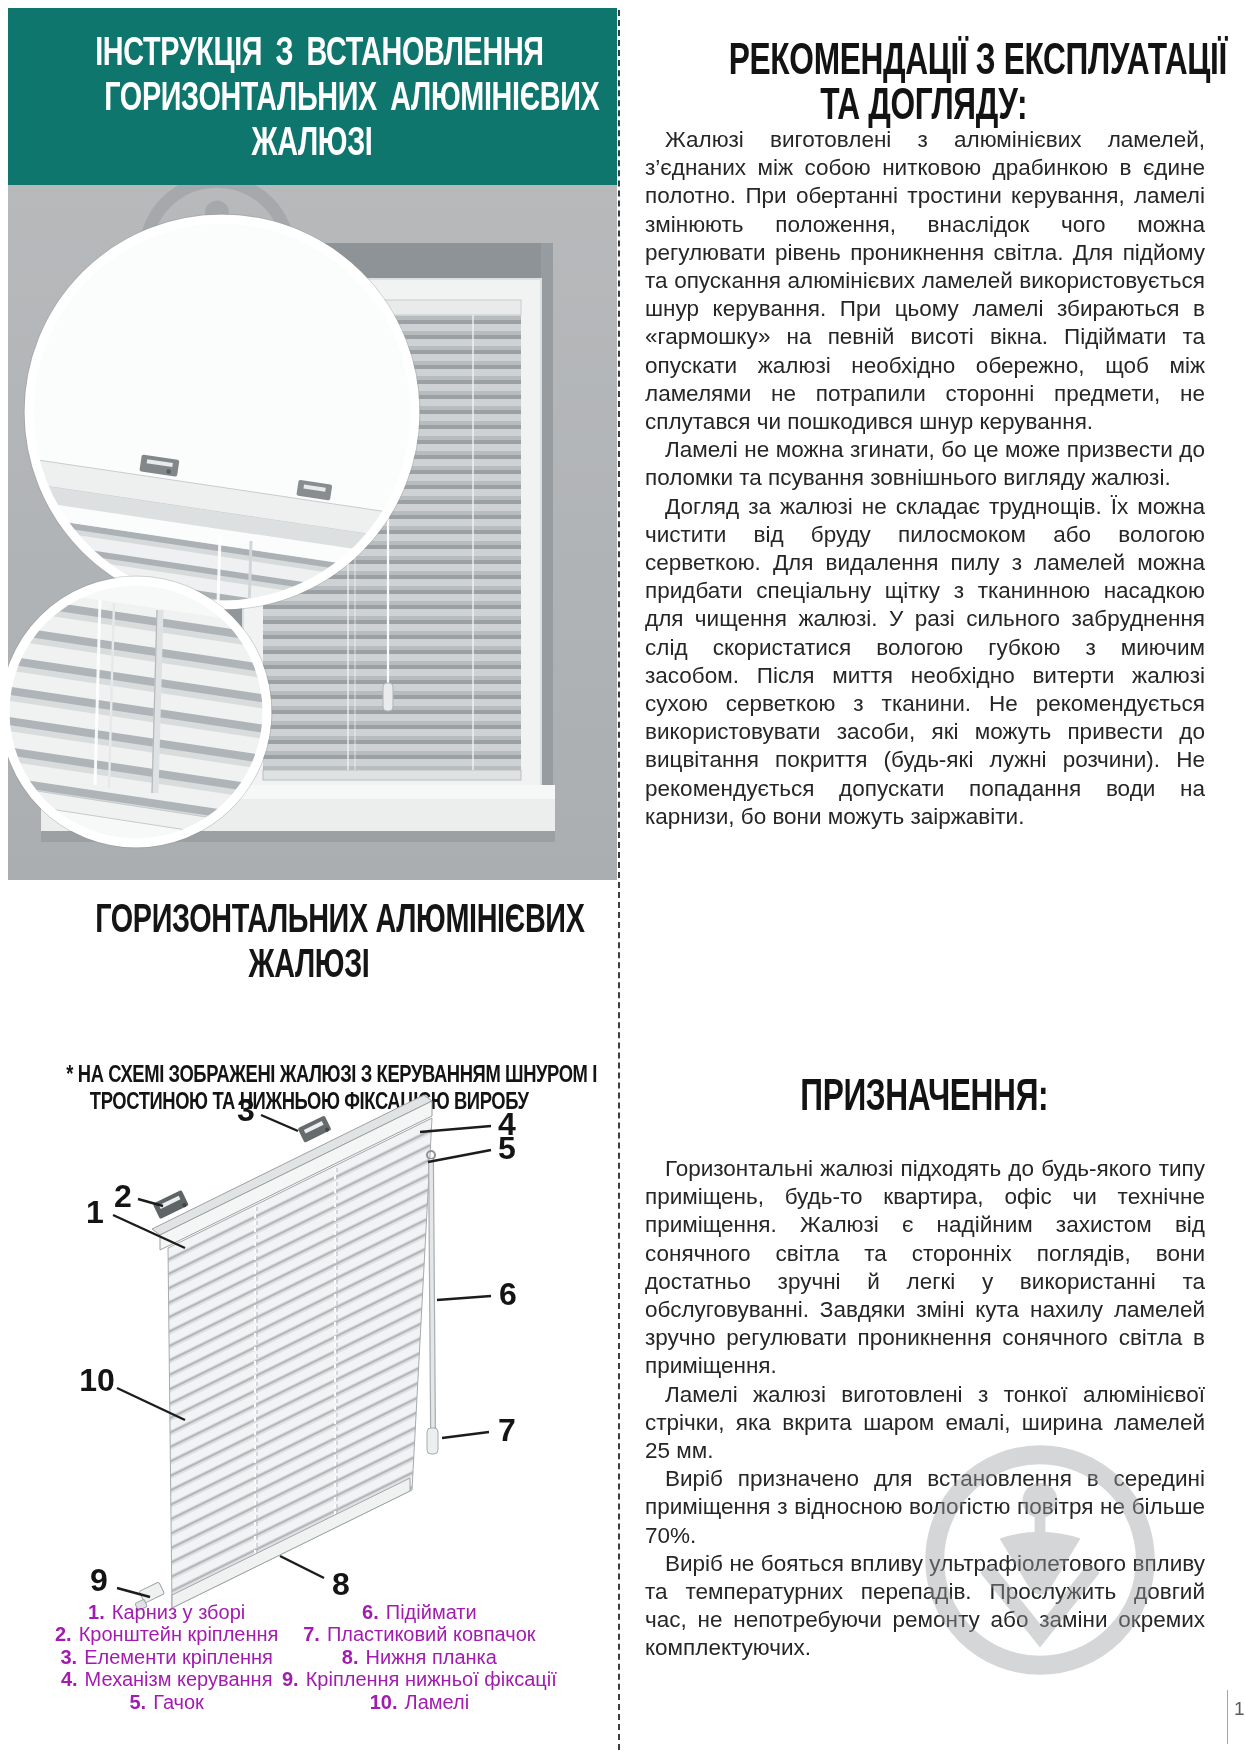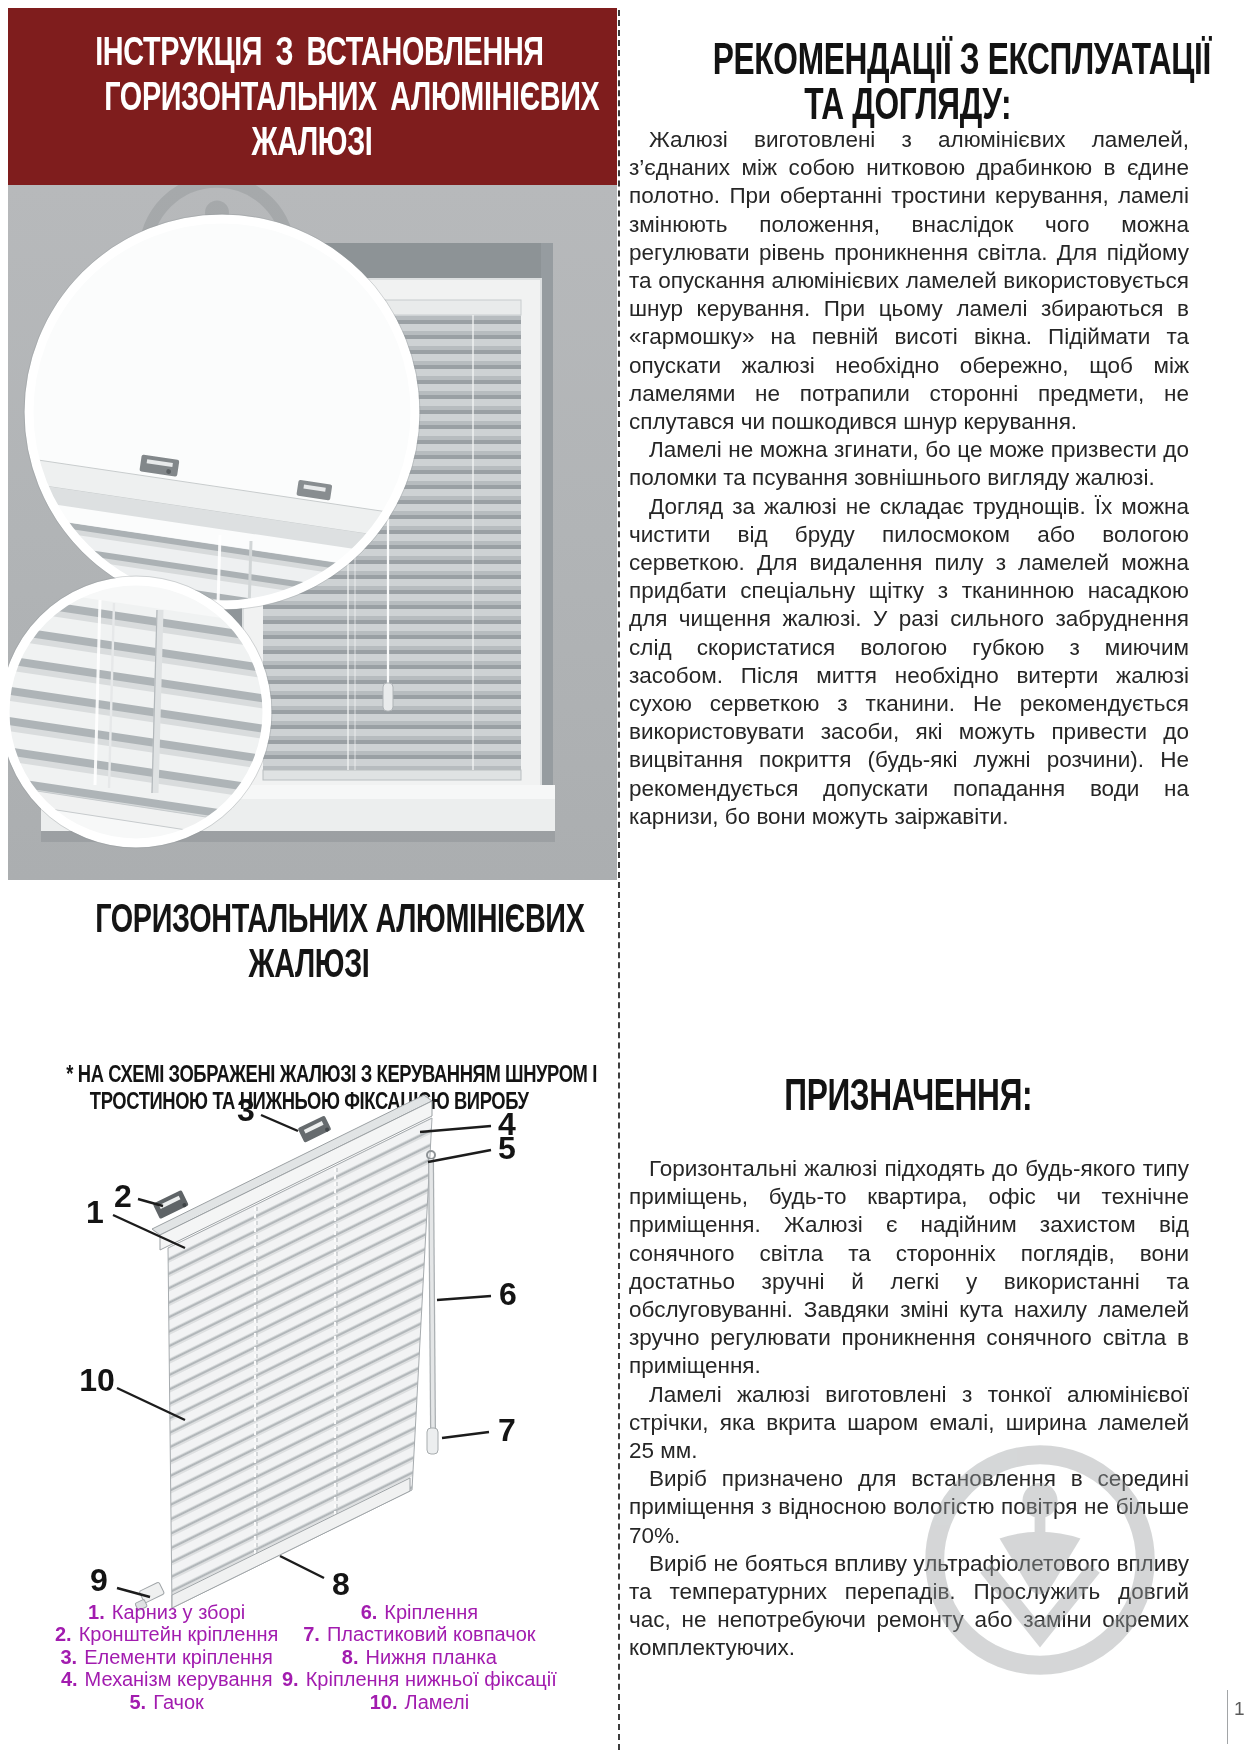--- a/index.html
+++ b/index.html
@@ -4,40 +4,40 @@
 <style>
   html,body{margin:0;padding:0;background:#e8e8e8;}
   .page{position:relative;width:1245px;height:1758px;background:#ffffff;overflow:hidden;
         font-family:"Liberation Sans",sans-serif;color:#232323;}
   .abs{position:absolute;}
   
   .hline{text-align:center;white-space:nowrap;}
   .cond{display:inline-block;transform:scaleX(0.72);transform-origin:50% 50%;
         font-weight:700;letter-spacing:-0.5px;white-space:nowrap;}
   
-  .header-box{left:8px;top:8px;width:609px;height:177px;background:#7f1d1d;
+  .header-box{left:8px;top:8px;width:609px;height:177px;background:#0f766e;
               display:flex;flex-direction:column;justify-content:center;gap:0;}
   .header-box .hline{font-size:40px;line-height:45px;color:#ffffff;word-spacing:8px;}
   
   .ov-heading{left:0;top:896px;width:618px;}
   .ov-heading .hline{font-size:40px;line-height:45px;color:#151515;}
   
   .note{left:0;top:1061px;width:618px;}
   .note .hline{font-size:23px;line-height:27px;color:#141414;}
   .note .cond{transform:scaleX(0.8);}
   
   .leg-col{top:1601px;font-size:20px;line-height:22.4px;color:#a21caf;text-align:center;}
   .leg-col1{left:55px;}
   .leg-col2{left:282px;}
   .leg-row{white-space:nowrap;}
   .leg-num{font-weight:700;margin-right:7px;}
   
   .divider{left:618px;top:10px;height:1740px;width:0;border-left:2px dashed #3d3d3d;}
   
-  .col-right{left:616px;width:584px;}
+  .col-right{left:632px;width:584px;}
   .sec-care{top:36px;}
   .sec-purpose{top:1072px;}
   .col-right .hline{font-size:44px;line-height:45px;color:#131313;}
   .body-text{padding:0 11px 0 13px;}
   .body-text p{margin:0;text-indent:20px;text-align:justify;font-size:22.5px;
                line-height:28.2px;color:#262626;hyphens:none;}
   
   .pagenum-line{left:1227px;top:1690px;height:54px;width:0;border-left:1px solid #a2a5a7;}
   .pagenum{left:1234px;top:1698px;font-size:19px;color:#5a5a5a;}
   svg text.callout{font-family:"Liberation Sans",sans-serif;font-weight:700;font-size:32px;fill:#141414;}
@@ -233,21 +233,21 @@
   </svg>
 
   <div class="abs leg-col leg-col1">
     <div class="leg-row"><span class="leg-num">1.</span><span>Карниз у зборі</span></div>
     <div class="leg-row"><span class="leg-num">2.</span><span>Кронштейн кріплення</span></div>
     <div class="leg-row"><span class="leg-num">3.</span><span>Елементи кріплення</span></div>
     <div class="leg-row"><span class="leg-num">4.</span><span>Механізм керування</span></div>
     <div class="leg-row"><span class="leg-num">5.</span><span>Гачок</span></div>
   </div>
   <div class="abs leg-col leg-col2">
-    <div class="leg-row"><span class="leg-num">6.</span><span>Кріплення</span></div>
+    <div class="leg-row"><span class="leg-num">6.</span><span>Підіймати</span></div>
     <div class="leg-row"><span class="leg-num">7.</span><span>Пластиковий ковпачок</span></div>
     <div class="leg-row"><span class="leg-num">8.</span><span>Нижня планка</span></div>
     <div class="leg-row"><span class="leg-num">9.</span><span>Кріплення нижньої фіксації</span></div>
     <div class="leg-row"><span class="leg-num">10.</span><span>Ламелі</span></div>
   </div>
 
   <div class="abs divider"></div>
 
   <div class="abs col-right sec-care">
     <div class="hline"><span class="cond">РЕКОМЕНДАЦІЇ З ЕКСПЛУАТАЦІЇ</span></div>

